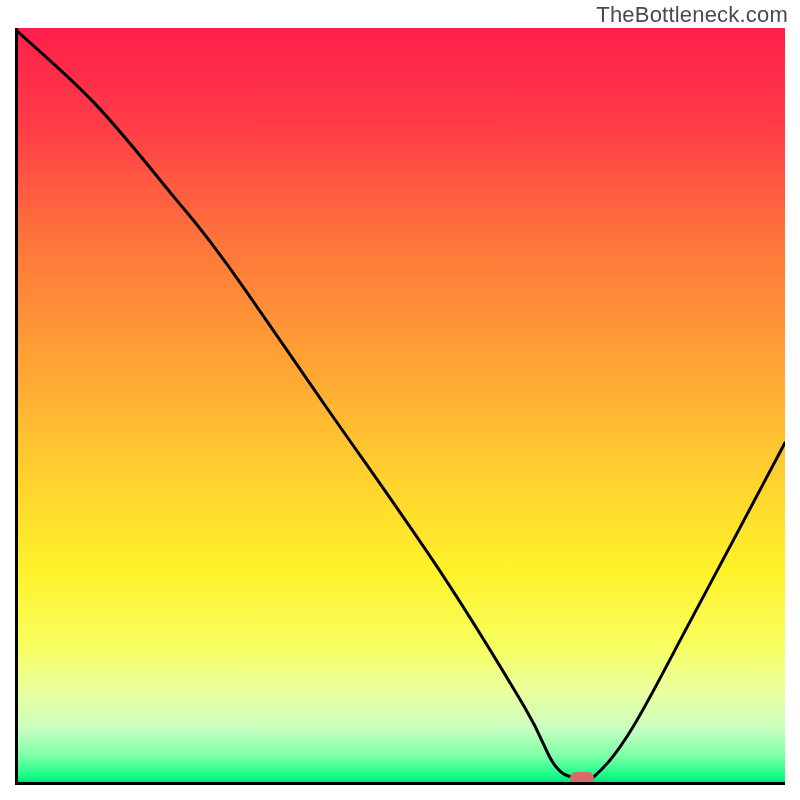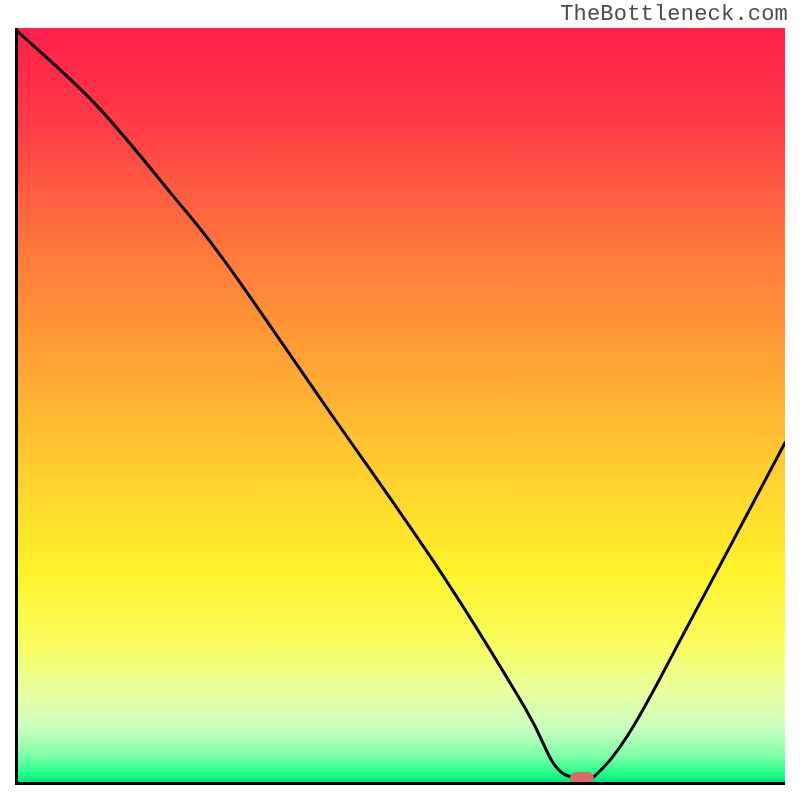--- a/index.html
+++ b/index.html
@@ -7,21 +7,21 @@
   .chart-container {
     position: relative;
     width: 800px;
     height: 800px;
     background: #fff;
   }
   .watermark {
     position: absolute;
     top: 2px;
     right: 12px;
-    font-family: Liberation Mono, monospace;
+    font-family: Liberation Sans, sans-serif;
     font-size: 22px;
     font-weight: 500;
     color: #4a4a4a;
     z-index: 50;
     letter-spacing: 0.2px;
   }
   .plot-area {
     position: absolute;
     left: 15px;
     top: 28px;

